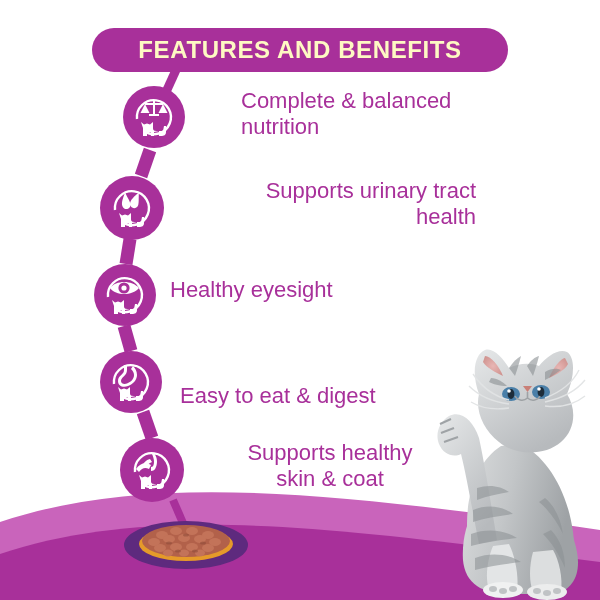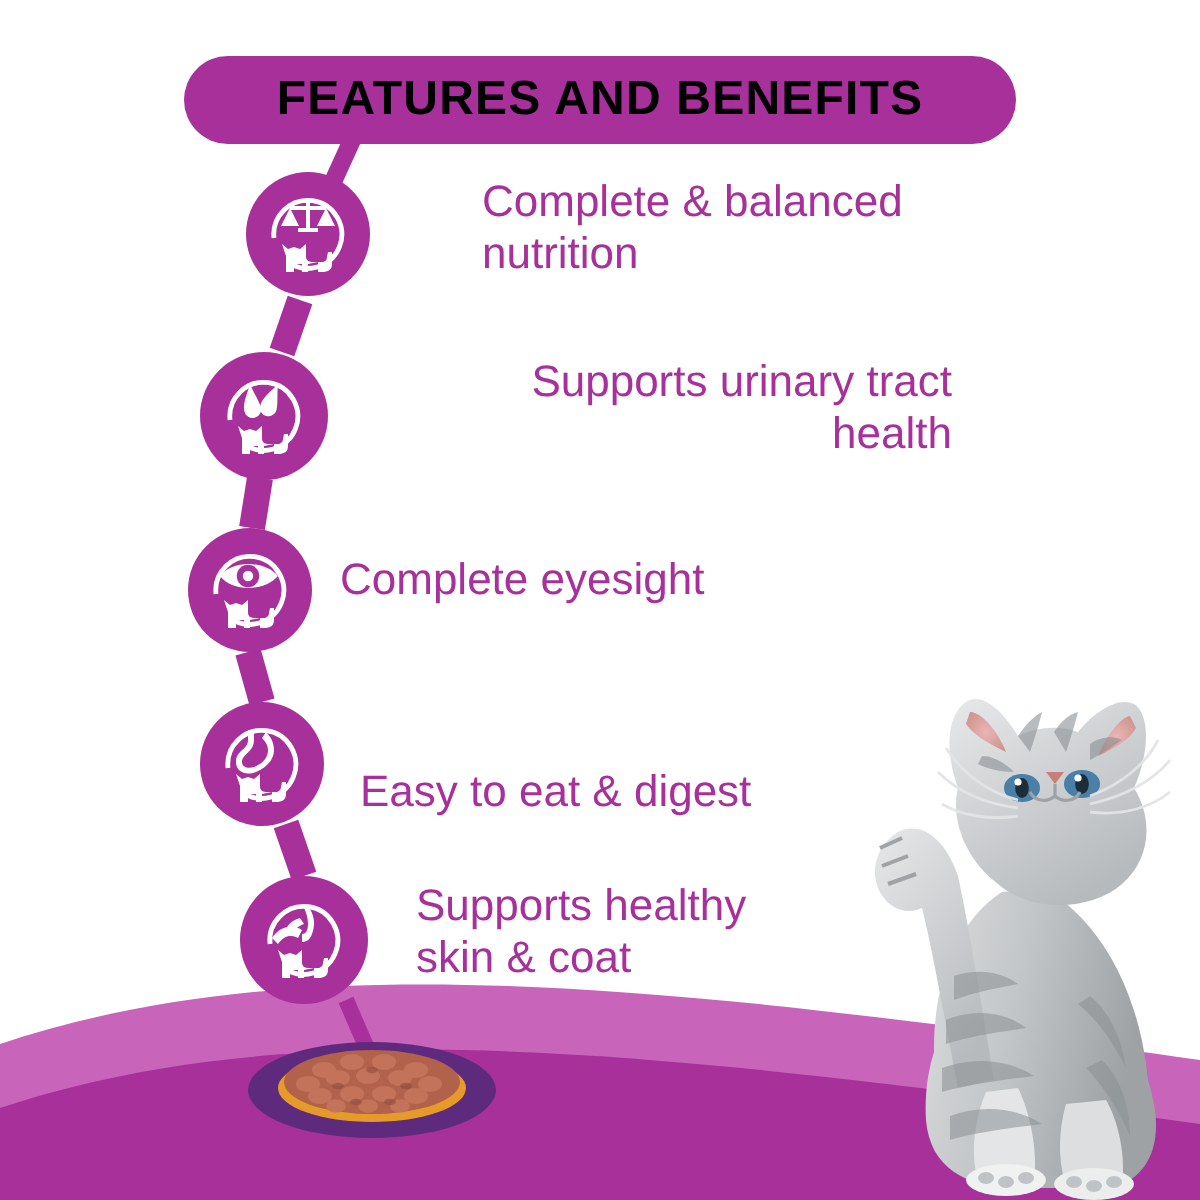--- a/index.html
+++ b/index.html
@@ -13,21 +13,21 @@
   #stage{position:relative;width:600px;height:600px;overflow:hidden;background:#fff;}
 
   
   .header-pill{
     position:absolute;left:92px;top:28px;width:416px;height:44px;
     background:#a8309a;border-radius:22px;
     display:flex;align-items:center;justify-content:center;
     z-index:6;
   }
   .header-pill .title{
-    color:#000000;font-size:24px;font-weight:bold;letter-spacing:.6px;
+    color:#fef9c3;font-size:24px;font-weight:bold;letter-spacing:.6px;
     font-family:"Liberation Sans", sans-serif;white-space:nowrap;
   }
 
   
   .waves{position:absolute;left:0;top:470px;width:600px;height:130px;z-index:1;}
 
   
   .plate{position:absolute;left:122px;top:518px;width:128px;height:52px;z-index:4;}
 
   
@@ -180,25 +180,25 @@
       </g>
     </svg>
   </div>
 
   <div class="benefit-text" style="left:201px;top:88px;width:300px;margin-left:40px;">Complete &amp; balanced
 nutrition</div>
 
   <div class="benefit-text" style="left:176px;top:178px;width:300px;text-align:right;">Supports urinary tract
 health</div>
 
-  <div class="benefit-text" style="left:170px;top:277px;width:300px;">Complete eyesight</div>
+  <div class="benefit-text" style="left:170px;top:277px;width:300px;">Healthy eyesight</div>
 
   <div class="benefit-text" style="left:180px;top:383px;width:300px;">Easy to eat &amp; digest</div>
 
-  <div class="benefit-text" style="left:208px;top:440px;width:260px;">Supports healthy
+  <div class="benefit-text" style="left:200px;top:440px;width:260px;text-align:center;">Supports healthy
 skin &amp; coat</div>
 
   <svg class="plate" viewBox="0 0 128 52">
     <ellipse cx="64" cy="27" rx="62" ry="24" fill="#5e2a7e"></ellipse>
     <ellipse cx="64" cy="26" rx="47" ry="17" fill="#e59a2a"></ellipse>
     <ellipse cx="64" cy="23" rx="44" ry="16" fill="#b2614a"></ellipse>
     <g fill="#c4745a" opacity="0.95">
       <ellipse cx="40" cy="17" rx="6" ry="4"></ellipse>
       <ellipse cx="54" cy="13" rx="6" ry="4"></ellipse>
       <ellipse cx="70" cy="13" rx="6" ry="4"></ellipse>

